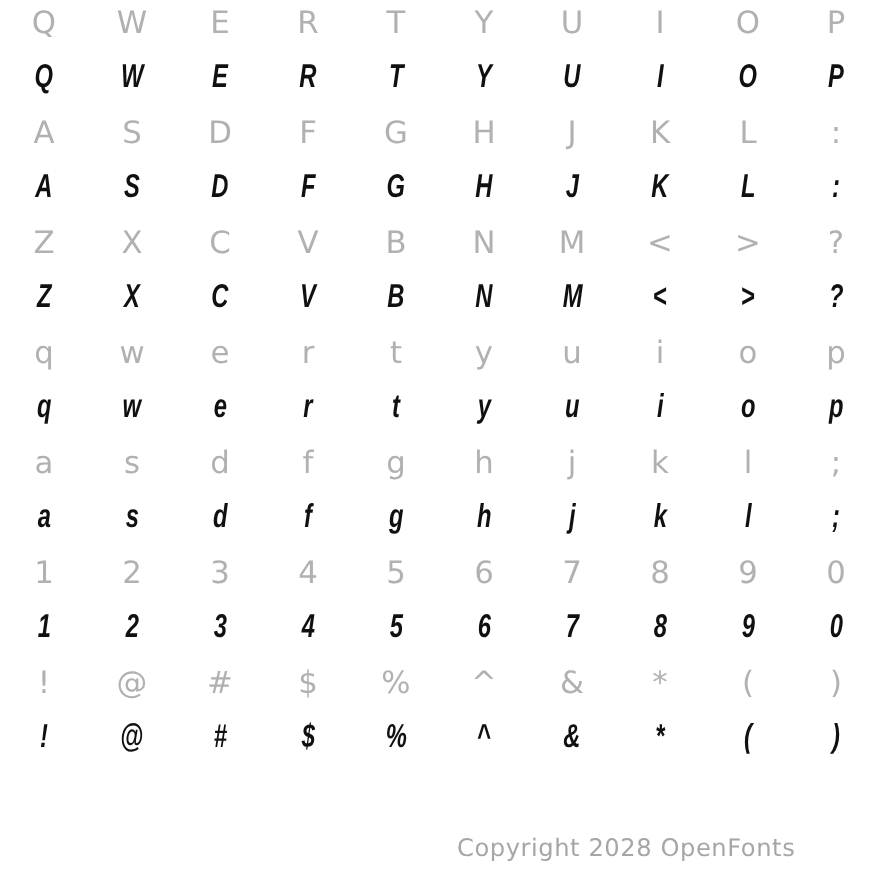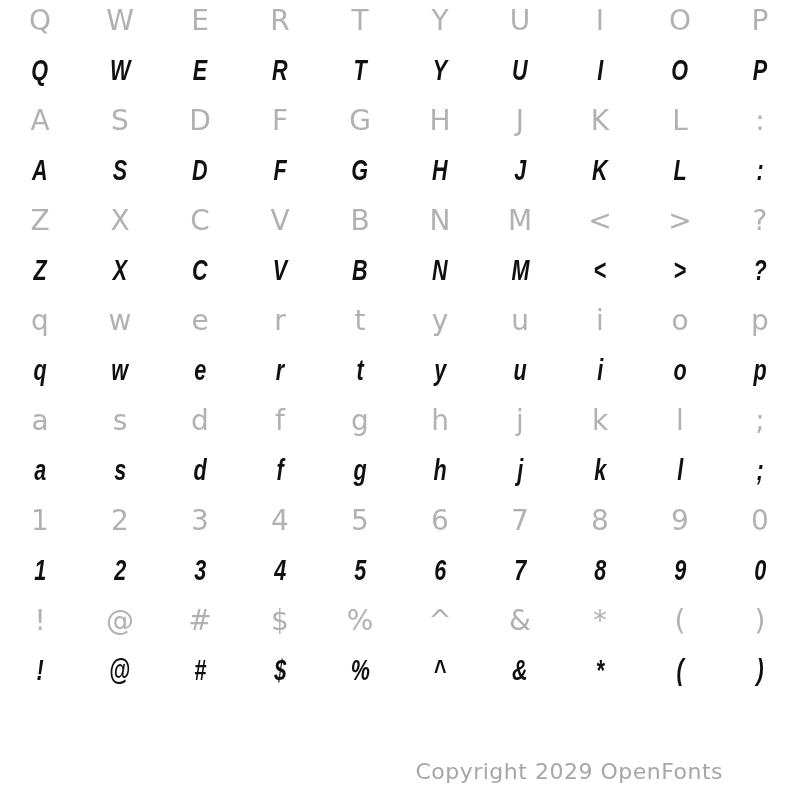--- a/index.html
+++ b/index.html
@@ -507,13 +507,13 @@
       </div>
       <div class="cell">
         <span class="glyph">(</span>
       </div>
       <div class="cell">
         <span class="glyph">)</span>
       </div>
     </div>
   </div>
 
-<div class="footer">Copyright 2029 OpenFonts</div>
+<div class="footer">Copyright 2028 OpenFonts</div>
 
 </body></html>

